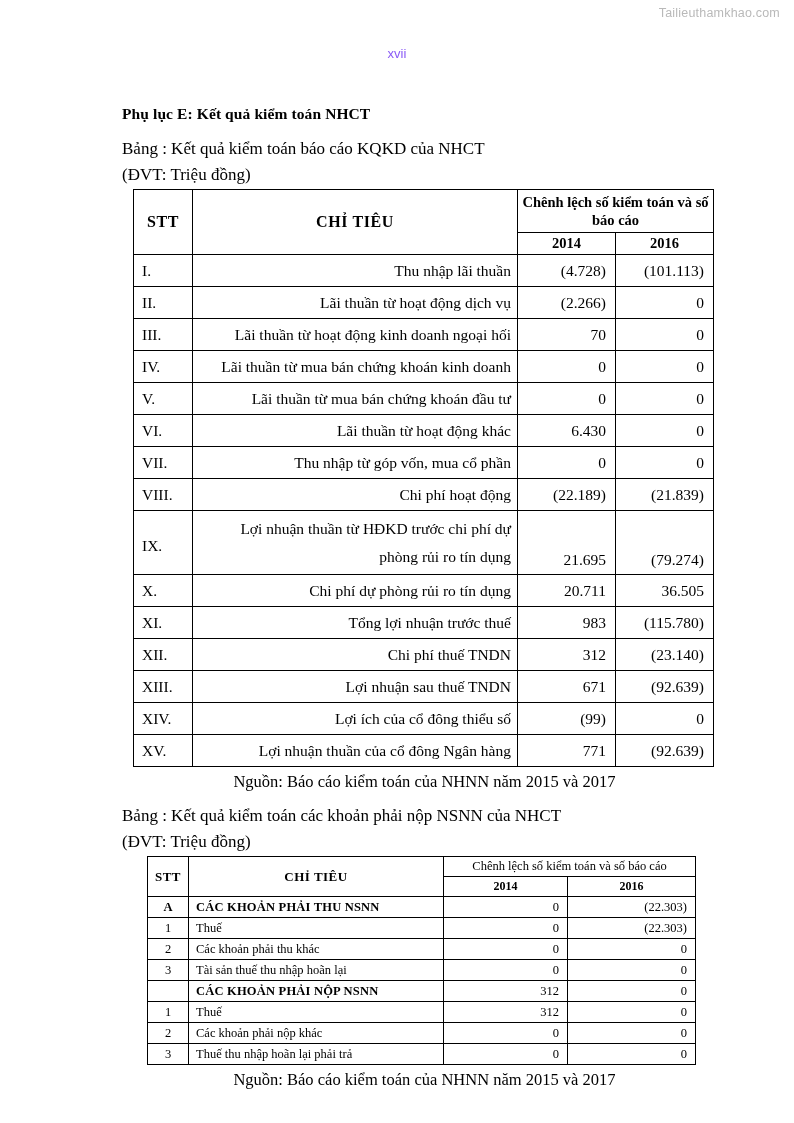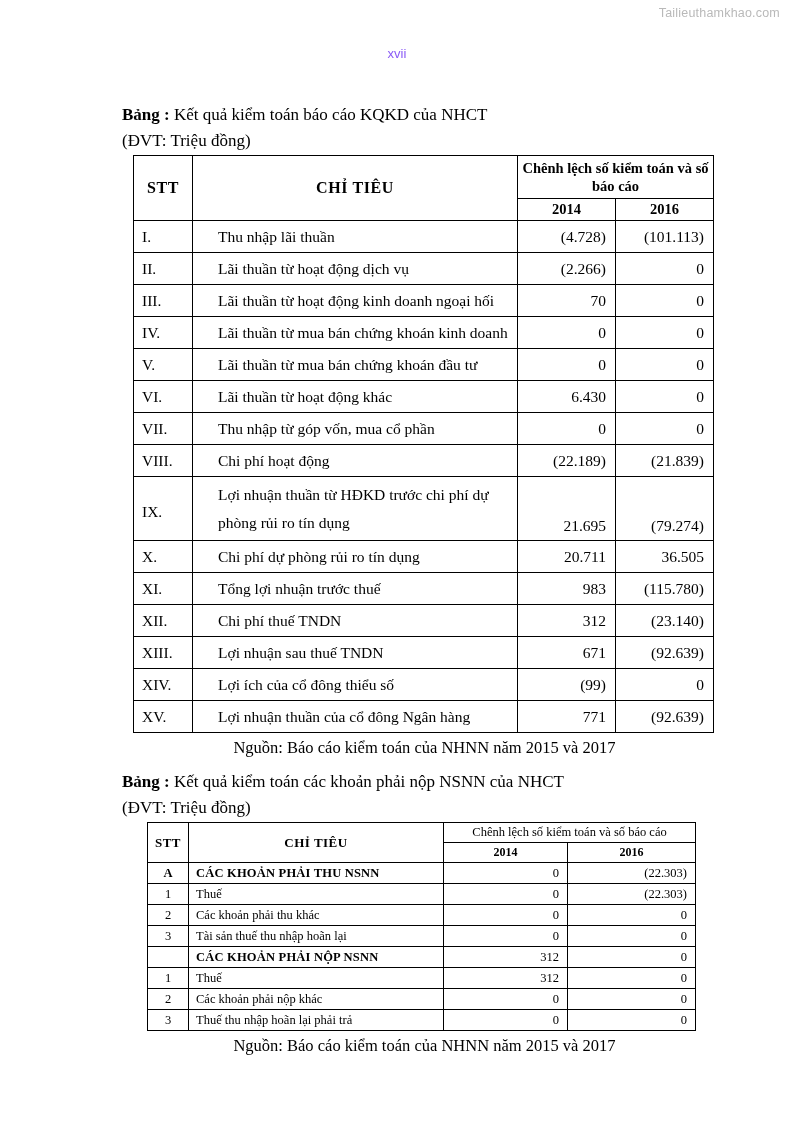--- a/index.html
+++ b/index.html
@@ -63,21 +63,21 @@
     margin: 0 0 16px 0;
     letter-spacing: 0.1px;
   }
 
   .table-caption {
     font-size: 17px;
     margin: 0 0 6px 0;
     white-space: nowrap;
   }
   .table-caption .cap-strong {
-    font-weight: bold;
+    font-weight: normal;
     margin-top: 15px;
   }
 
   .unit-line {
     font-size: 17px;
     text-align: left;
     margin: 0 0 4px 0;
     padding-right: 5px;
   }
 
@@ -131,21 +131,22 @@
     font-size: 14.5px;
     padding: 2px 4px;
   }
   .tbl1 td.c-idx {
     height: 31px;
     font-size: 15.5px;
     padding-left: 8px;
   }
   .tbl1 td.c-label {
     font-size: 15.5px;
-    padding-left: 25px;
+    padding-left: 9px;
+    text-align: right;
   }
   .tbl1 td.c-val {
     text-align: right;
     font-size: 15.5px;
     padding-right: 9px;
   }
   .tbl1 tr.tall td.c-idx {
     vertical-align: bottom;
     padding-bottom: 19px;
   }
@@ -214,20 +215,21 @@
 <body>
 
 <div class="page">
 
   <div class="watermark">Tailieuthamkhao.com</div>
 
   <div class="page-number">xvii</div>
 
   <div class="content">
 
+    <div class="appendix-title">Phụ lục E: Kết quả kiểm toán NHCT</div>
 
     <div class="table-caption"><span class="cap-strong">Bảng :</span><span> Kết quả kiểm toán báo cáo KQKD của NHCT</span></div>
 
     <div class="unit-line">(ĐVT: Triệu đồng)</div>
 
     <table class="tbl1">
       <colgroup>
         <col class="c-stt">
           <col class="c-name">
           <col class="c-y1">

